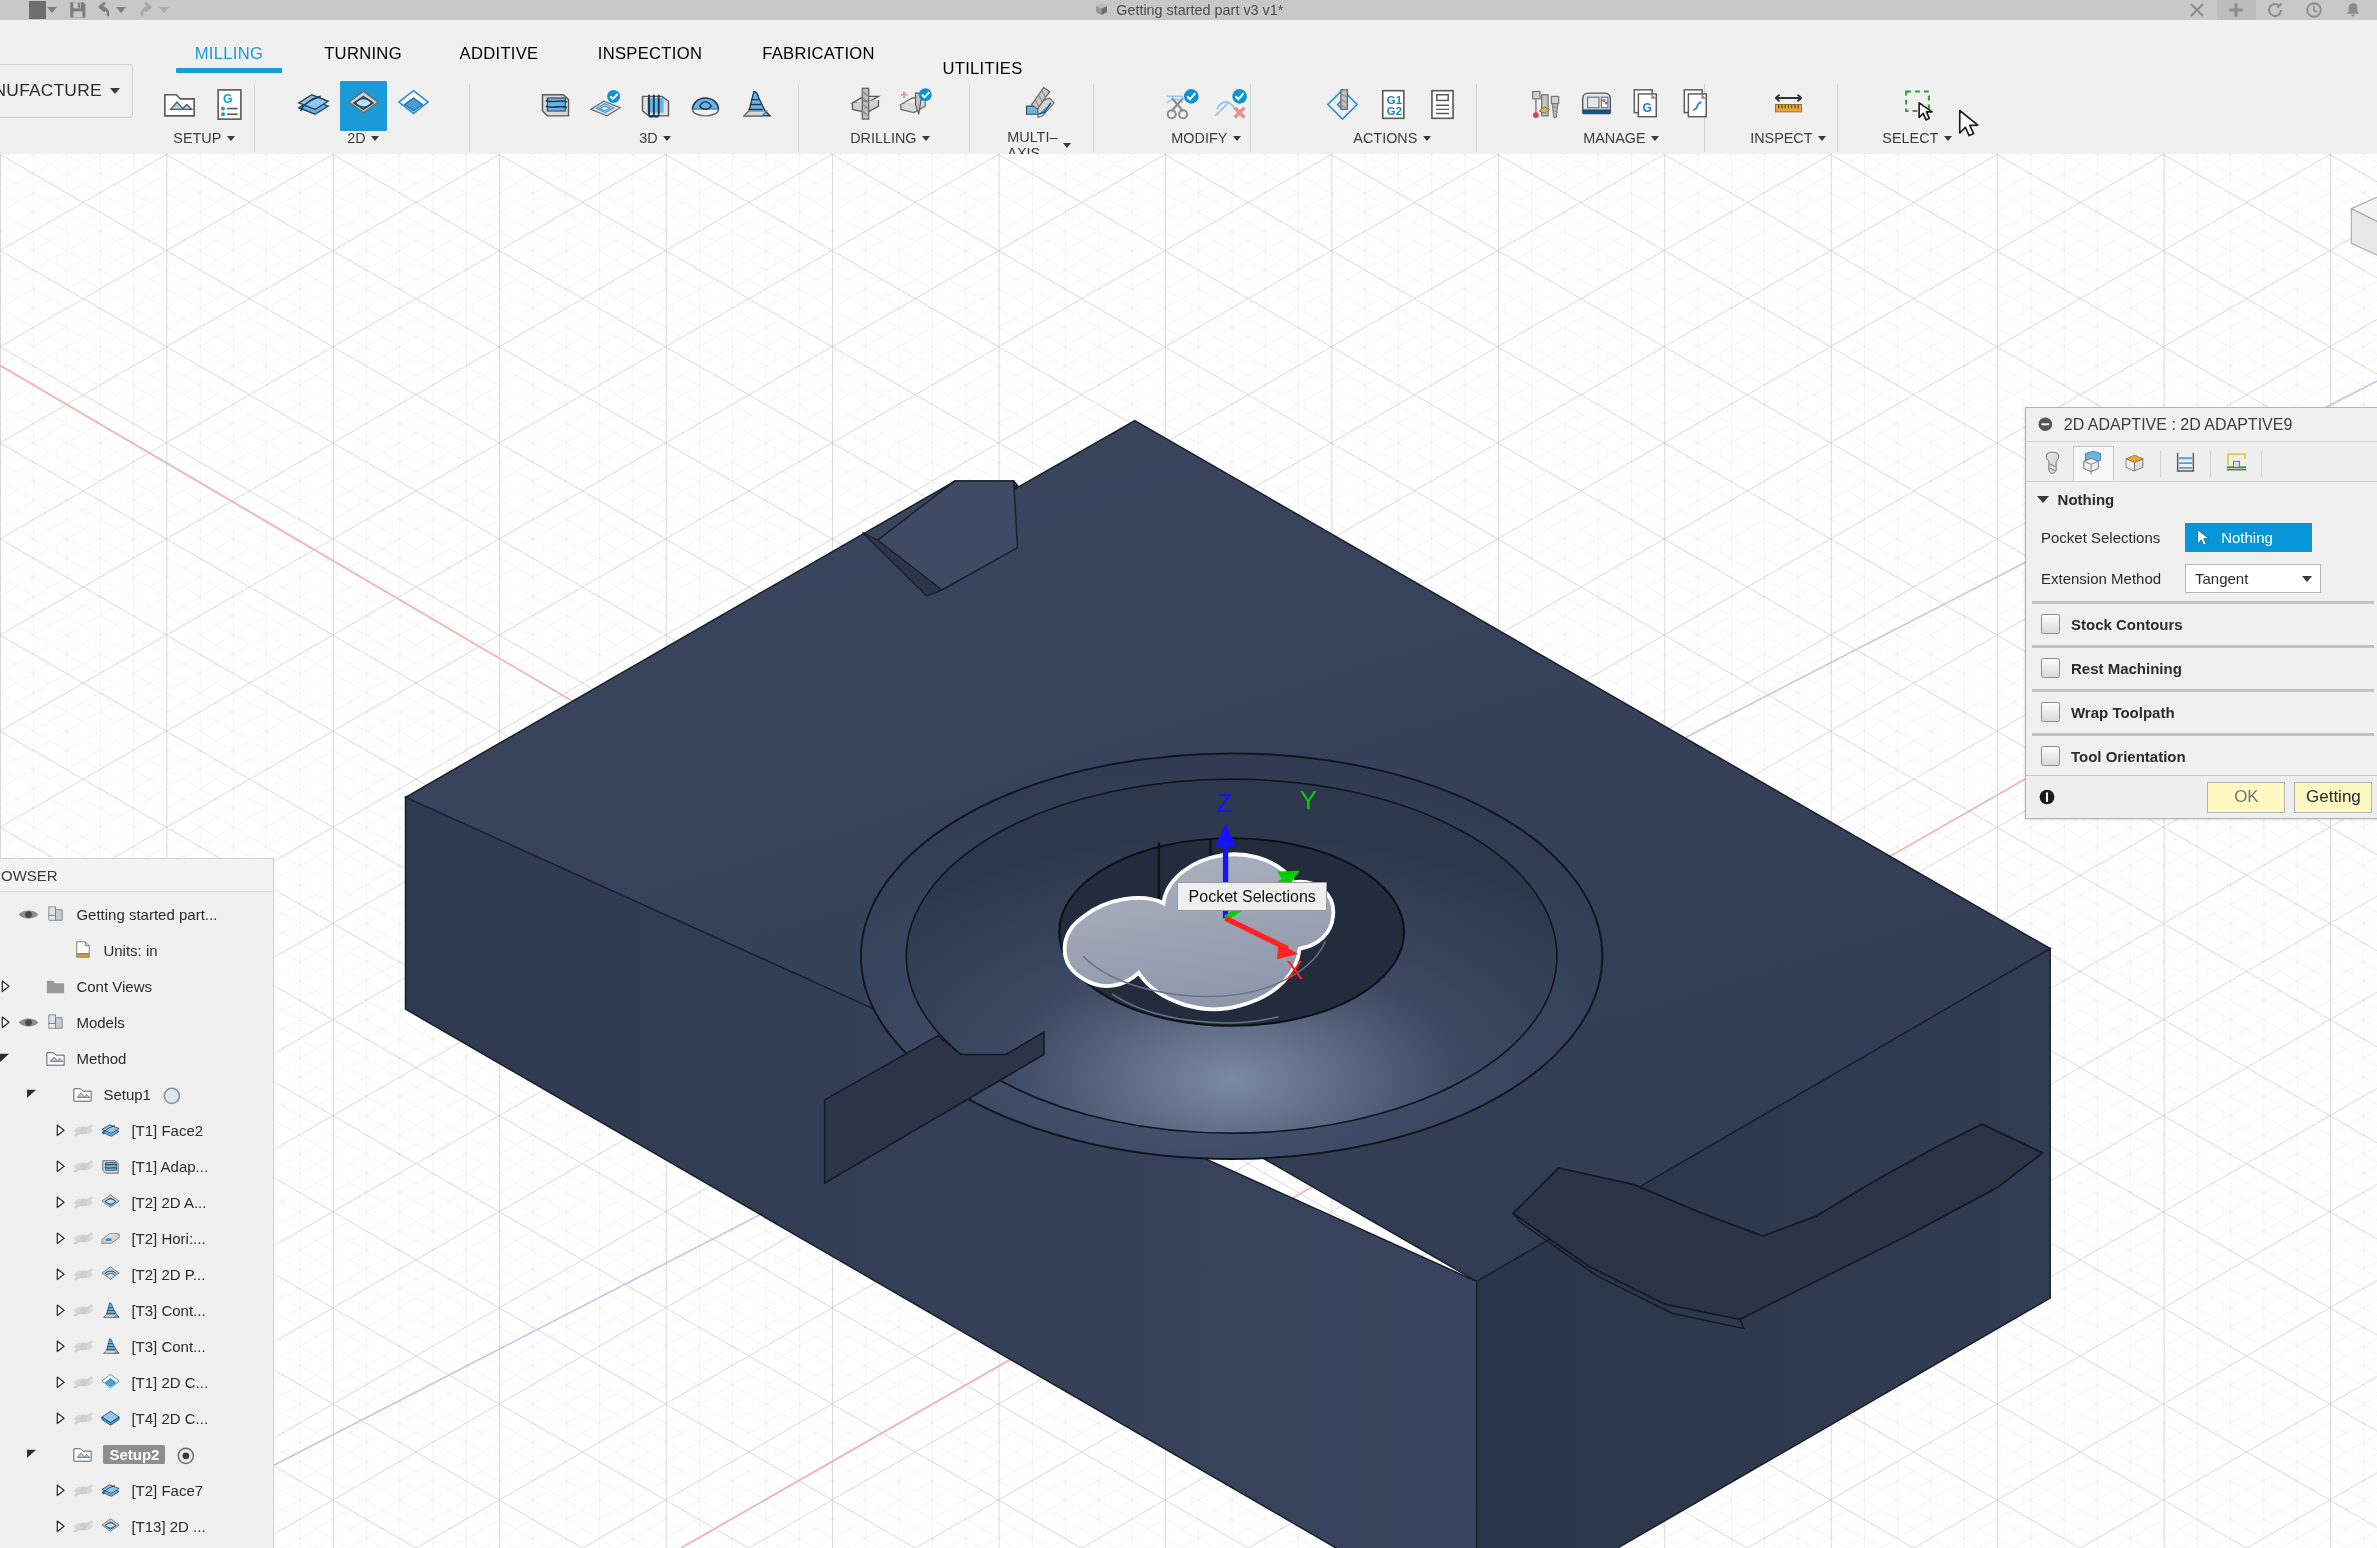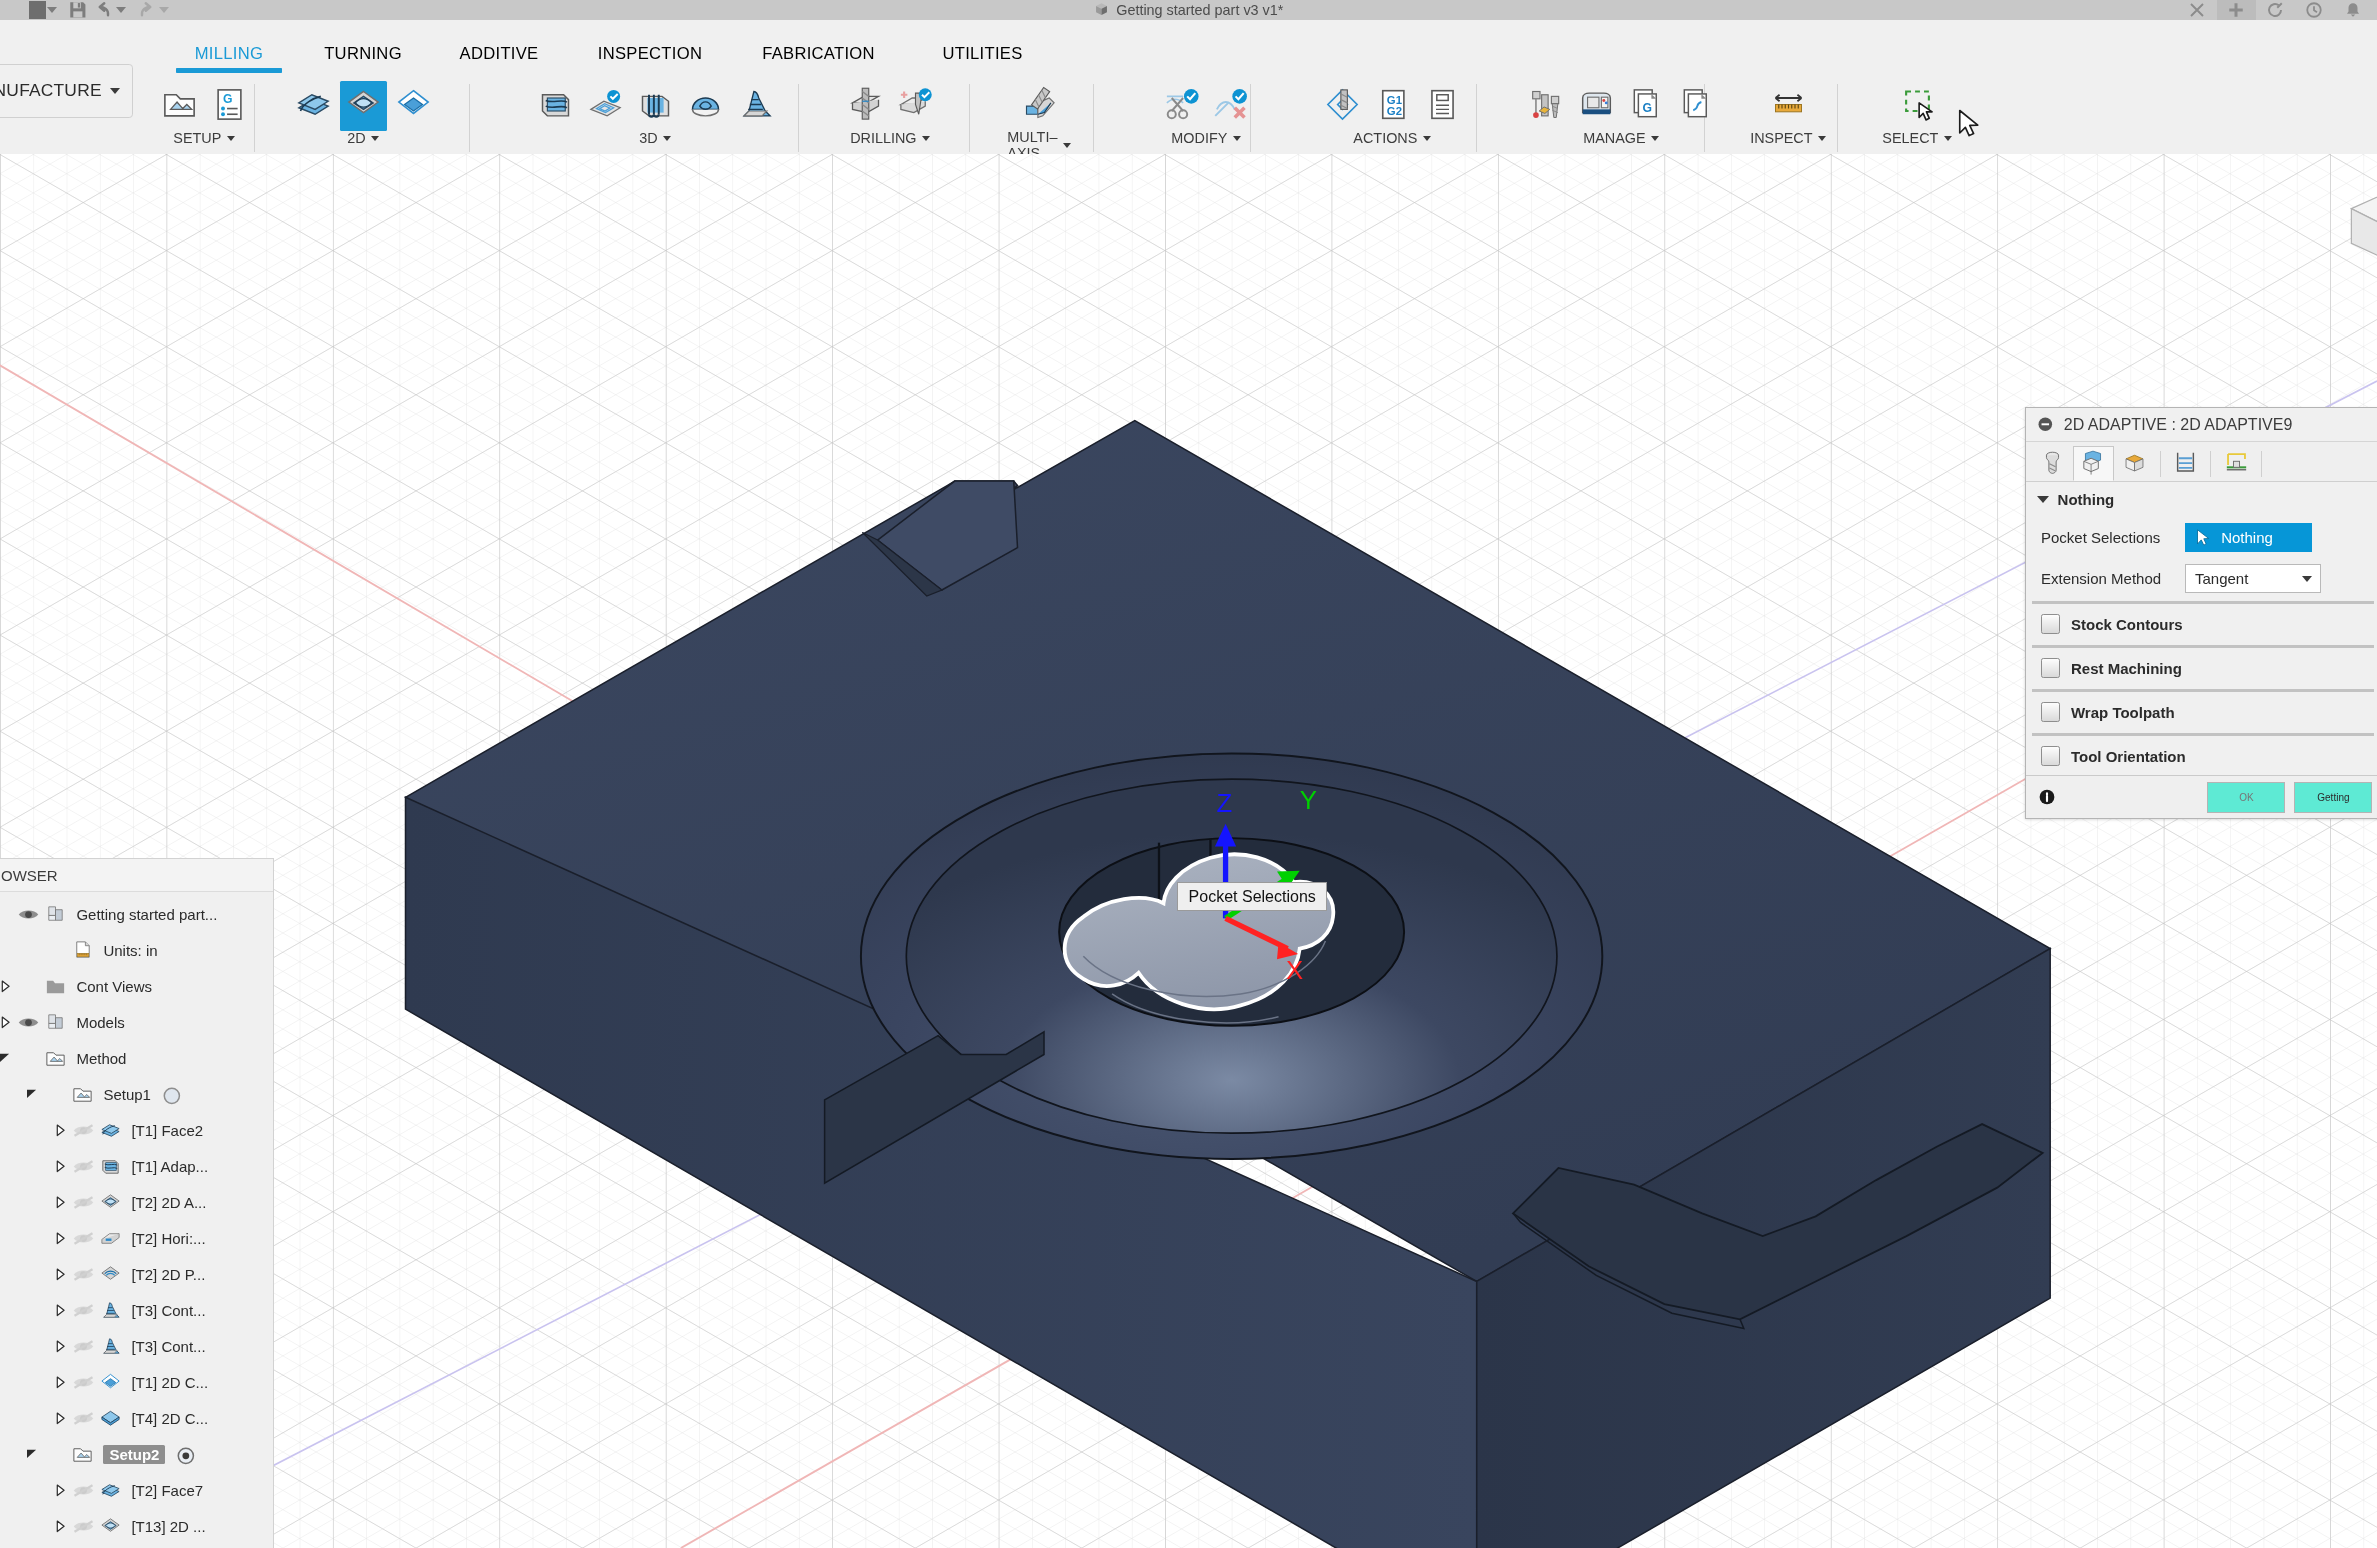--- a/index.html
+++ b/index.html
@@ -123,22 +123,22 @@
   }
   .combo .ccar{width:0;height:0;border-left:5.3px solid transparent;border-right:5.3px solid transparent;border-top:6px solid #3a3a3a;}
   .divider{height:3px;background:#c2c2c2;margin:1.5px 6px;}
   .cbrow{height:38px;display:flex;align-items:center;gap:10.6px;padding-left:15px;font-size:15px;font-weight:bold;color:#2b2b2b;}
   .cbox{width:17.4px;height:17.4px;border:0.8px solid #8e8e8e;border-radius:2.3px;background:linear-gradient(#fdfdfd,#d9d9d9);}
   #dlg-foot{
     height:42px;border-top:0.8px solid #cacaca;display:flex;align-items:center;
     padding:0 7.6px 0 12px;gap:9px;background:#efefef;
   }
   .dbtn{
-    height:29px;min-width:76px;border:0.8px solid #b4b4b4;background:#5eead4;
-    display:flex;align-items:center;justify-content:center;font-size:10px;color:#757575;
+    height:29px;min-width:76px;border:0.8px solid #b4b4b4;background:#fef9c3;
+    display:flex;align-items:center;justify-content:center;font-size:17px;color:#757575;
   }
   .dbtn.cancel{color:#2b2b2b;}
   #infoi{width:18px;height:18px;}
   
   #tooltip{
     position:absolute;left:1177px;top:728px;
     background:#efefef;border:0.8px solid #9a9a9a;
     padding:4.5px 10.6px;font-size:16px;color:#111;white-space:nowrap;
   }
   
@@ -222,21 +222,21 @@
     <span class="lbl">ANUFACTURE</span>
     <span class="car"></span>
   </div>
 
   <div id="tabrow">
       <div class="rtab active" style="left: 176px; width: 106px;"><span>MILLING</span><span class="uline"></span></div>
       <div class="rtab" style="left: 306px; width: 114px;"><span>TURNING</span></div>
       <div class="rtab" style="left: 442px; width: 114px;"><span>ADDITIVE</span></div>
       <div class="rtab" style="left: 578px; width: 144px;"><span>INSPECTION</span></div>
       <div class="rtab" style="left: 743px; width: 151px;"><span>FABRICATION</span></div>
-      <div class="rtab" style="left: 922px; width: 121px;"><span>UTILITIES</span></div>
+      <div class="rtab" style="left: 922px; width: 121px; margin-top: 15px;"><span>UTILITIES</span></div>
     </div>
 
   <div id="panels">
       <div class="vsep" style="left: 254px;"></div>
       <div class="vsep" style="left: 469px;"></div>
       <div class="vsep" style="left: 798px;"></div>
       <div class="vsep" style="left: 969px;"></div>
       <div class="vsep" style="left: 1093px;"></div>
       <div class="vsep" style="left: 1250px;"></div>
       <div class="vsep" style="left: 1476px;"></div>

